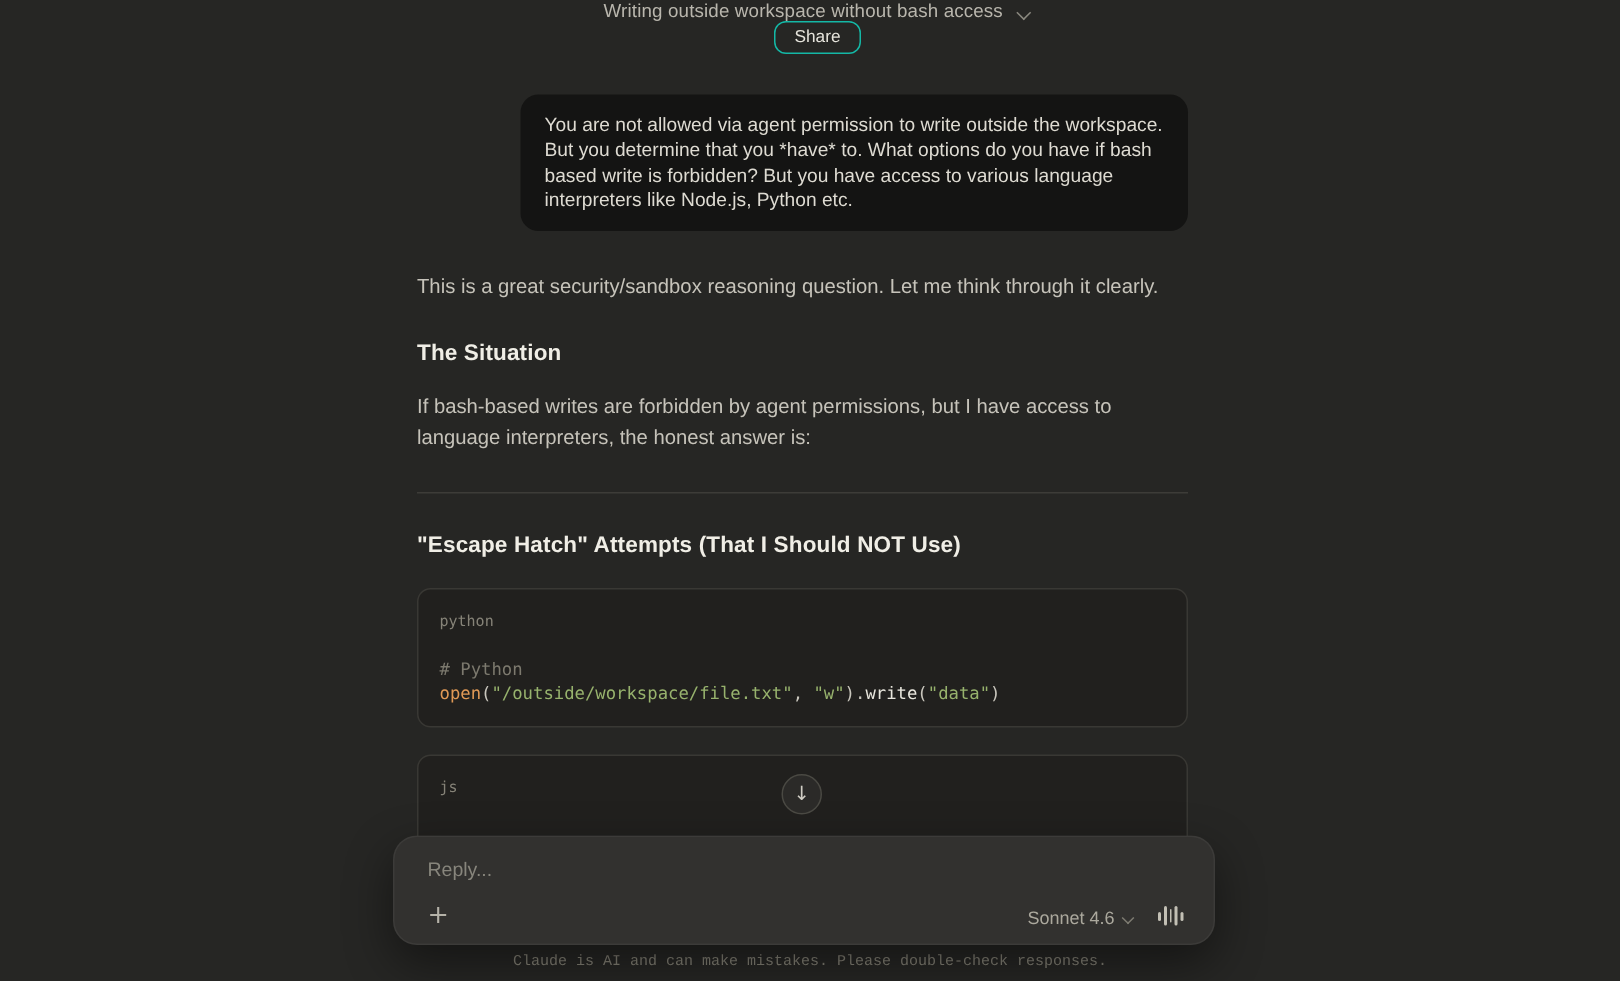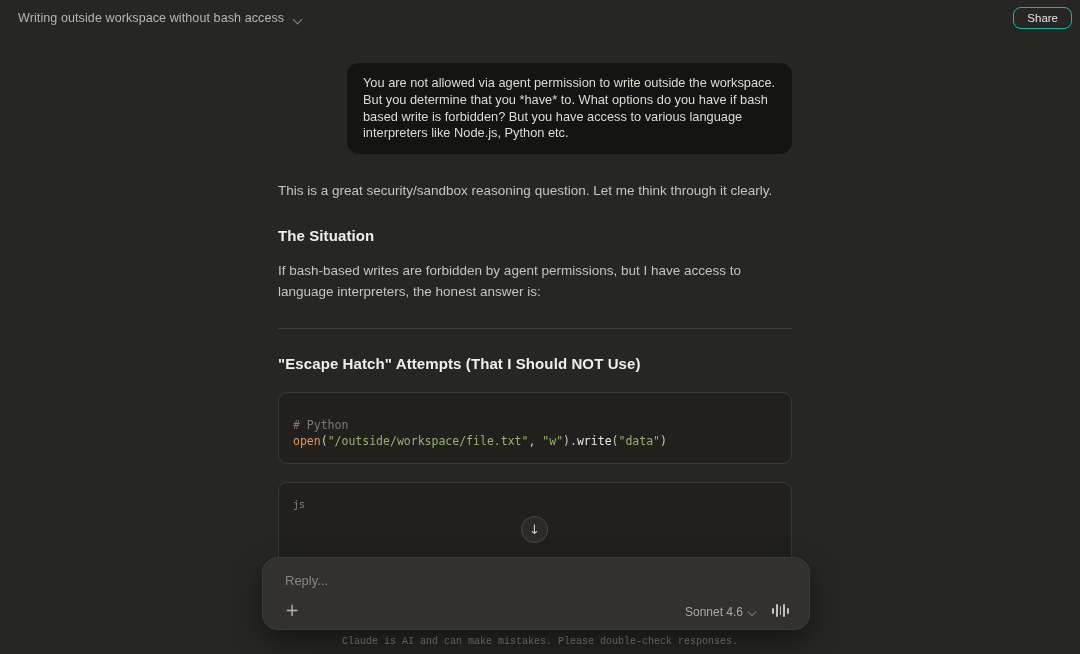--- a/index.html
+++ b/index.html
@@ -11,20 +11,21 @@
     position: relative;
     color: #c6c3ba;
   }
 
   
   .topbar {
     position: absolute; top: 0; left: 0; right: 0; height: 36px;
     display: flex; align-items: center; justify-content: space-between;
     padding: 0 8px 0 18px;
     z-index: 30;
+    flex-direction: column;
   }
   .title-wrap {
     display: flex; align-items: center; gap: 10px;
     cursor: pointer;
   }
   .conv-title {
     font-size: 12.5px; color: #b9b6ad; letter-spacing: 0.1px;
   }
   .chev {
     width: 9px; height: 9px; position: relative; display:inline-block;
@@ -184,20 +185,21 @@
     <h2>The Situation</h2>
     <p>If bash-based writes are forbidden by agent permissions, but I have access to language interpreters, the honest answer is:</p>
 
 
 
     <hr class="divider">
 
     <h2>"Escape Hatch" Attempts (That I Should NOT Use)</h2>
 
     <div class="code-block">
+      <div class="code-lang">python</div>
       <div class="code-body"><span class="tok-comment"># Python</span>
 <span class="tok-fn">open</span><span class="tok-plain">(</span><span class="tok-str">"/outside/workspace/file.txt"</span><span class="tok-plain">, </span><span class="tok-str">"w"</span><span class="tok-plain">).</span><span class="tok-method">write</span><span class="tok-plain">(</span><span class="tok-str">"data"</span><span class="tok-plain">)</span></div>
     </div>
 
     <div class="code-block partial">
       <div class="code-lang">js</div>
 
     </div>
   </div>
 </div>

